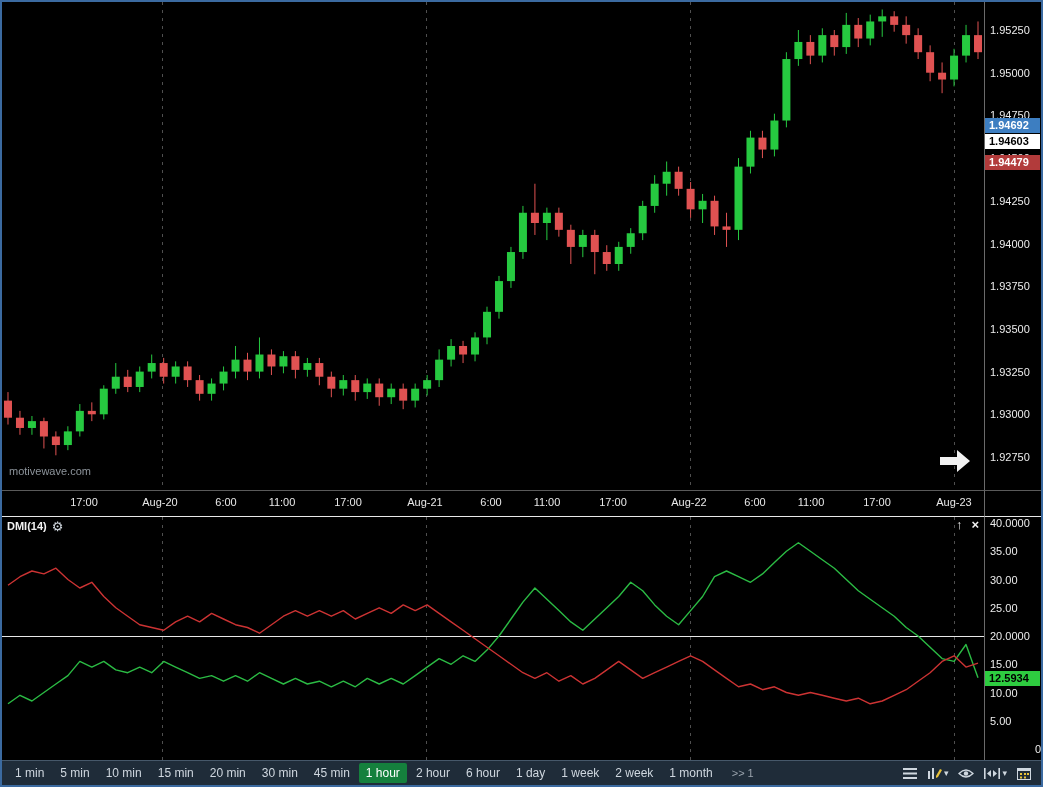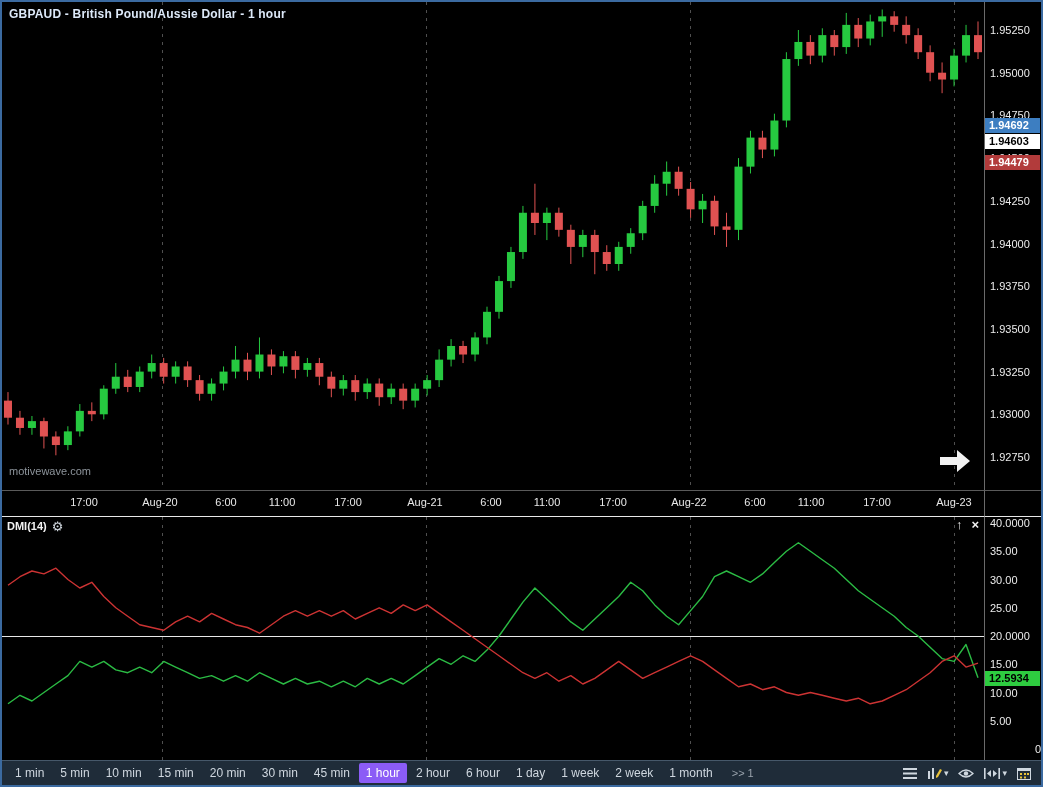--- a/index.html
+++ b/index.html
@@ -24,21 +24,21 @@
   .tick{position:absolute;left:5px;color:#ececec;font-size:11px;white-space:nowrap}
   .ttick{position:absolute;top:5px;transform:translateX(-50%);color:#e8e8e8;font-size:11px;white-space:nowrap}
   .badge{position:absolute;left:0;right:1px;height:15px;line-height:15px;font-size:11px;font-weight:bold;padding-left:4px;white-space:nowrap}
   .dmi-head{position:absolute;top:3px;left:5px;display:flex;align-items:center;gap:5px;z-index:3}
   .dmi-label{color:#f2f2f2;font-size:11px;font-weight:bold}
   .gear{color:#cfd6dd;font-size:13px;line-height:11px;cursor:pointer}
   .dmi-controls{position:absolute;top:1px;right:5px;display:flex;gap:9px;z-index:3}
   .dmi-controls span{color:#f2f2f2;font-weight:bold;font-size:13px;cursor:pointer;line-height:14px}
   .tf-list{display:flex;align-items:center;gap:2px}
   .tf{color:#cfd7df;font-size:12px;padding:3px 7px;border-radius:2px;white-space:nowrap;cursor:pointer}
-  .tf.sel{background:#8b5cf6;color:#fff}
+  .tf.sel{background:#15803d;color:#fff}
   .page{color:#9aa3ad;font-size:11px;margin-left:12px;white-space:nowrap}
   .tools{margin-left:auto;display:flex;align-items:center;gap:10px;padding-right:4px}
   .iconpair{display:flex;align-items:center}
   .caret{color:#cfd7df;font-size:9px;margin-left:2px}
   .tools svg{cursor:pointer}
 </style>
 </head>
 <body>
 
 <div class="app">
@@ -371,21 +371,20 @@
         </g>
         <g>
           <line x1="964.0365853658537" y1="22.875999999996754" x2="964.0365853658537" y2="60.45200000000033" stroke="#26c940" stroke-width="1"></line>
           <rect x="960.0365853658537" y="33.123999999999455" width="8" height="20.495999999997814" fill="#26c940"></rect>
         </g>
         <g>
           <line x1="976.0121951219513" y1="19.459999999997116" x2="976.0121951219513" y2="57.0359999999969" stroke="#e05252" stroke-width="1"></line>
           <rect x="972.0121951219513" y="33.123999999999455" width="8" height="17.07999999999818" fill="#e05252"></rect>
         </g>
       </svg>
-    <div class="chart-title">GBPAUD - British Pound/Aussie Dollar - 1 hour</div>
     <div class="watermark">motivewave.com</div>
     <svg class="jump-arrow" width="30" height="22" viewBox="0 0 30 22">
       <polygon points="0,7 17,7 17,0 30,11 17,22 17,15 0,15" fill="#f2f2f2"></polygon>
     </svg>
   </div>
 
   <div class="price-axis">
       <div class="tick" style="top: 22px;">1.95250</div>
       <div class="tick" style="top: 64.7px;">1.95000</div>
       <div class="tick" style="top: 107.4px;">1.94750</div>

